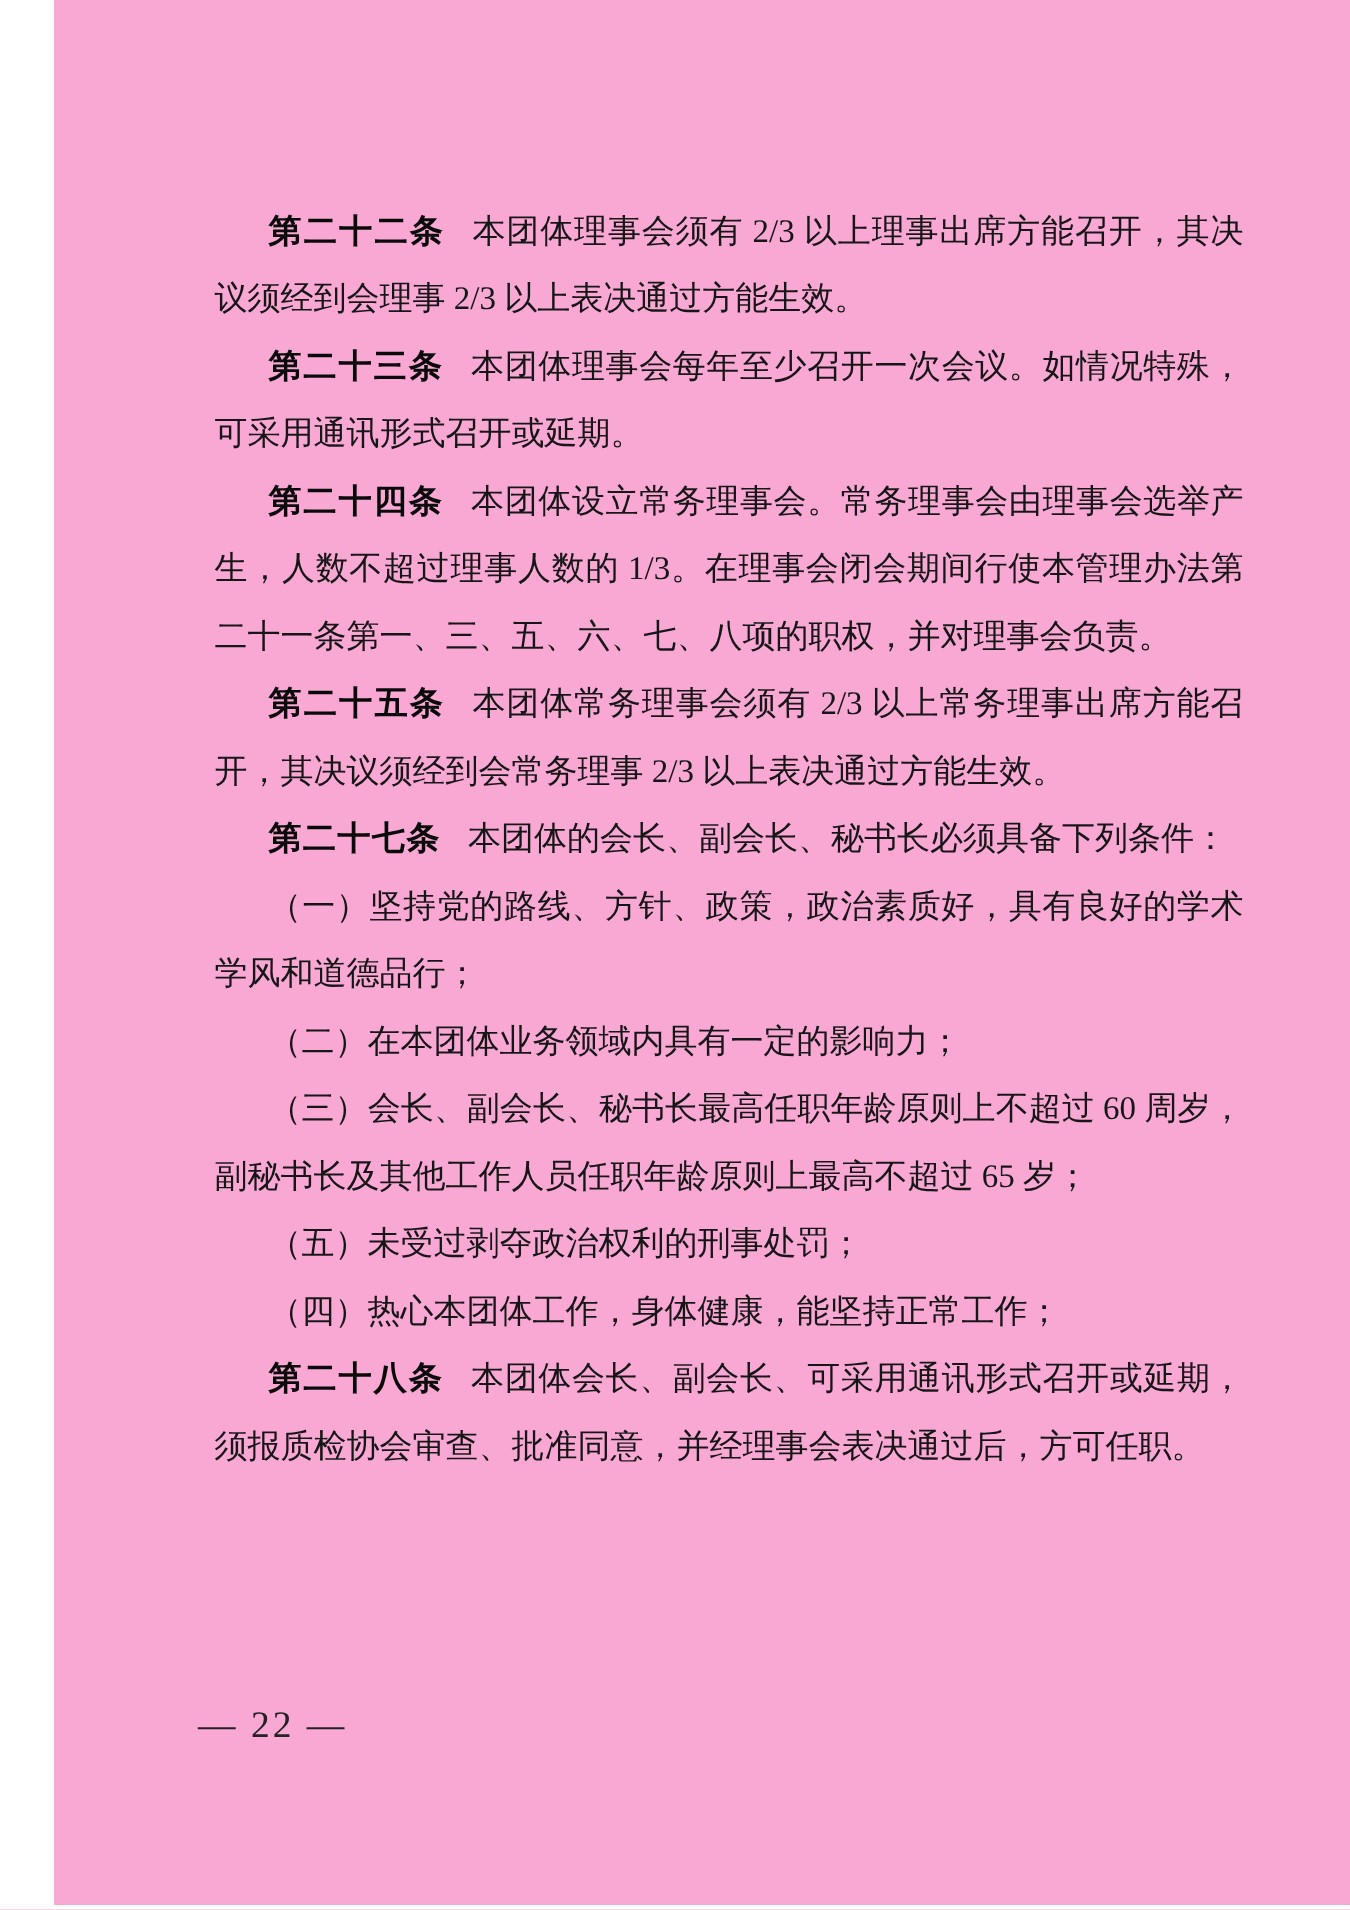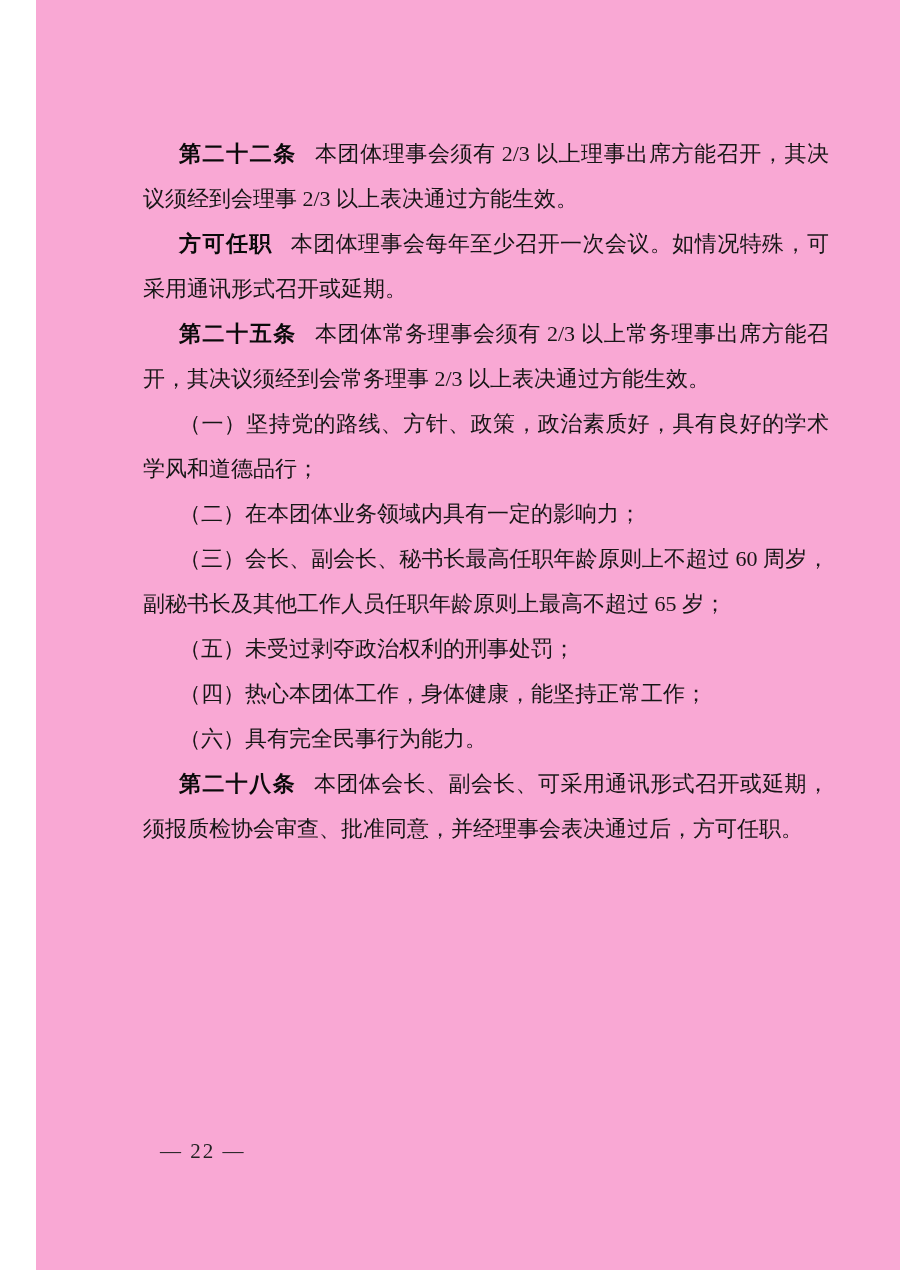--- a/index.html
+++ b/index.html
@@ -33,53 +33,54 @@
   }
   p.article .num {
     font-weight: bold;
     font-family: "Liberation Sans", "DejaVu Sans", sans-serif;
     letter-spacing: 1px;
     margin-right: 18px;
     color: #0a0a0a;
   }
   .footer {
     position: absolute;
-    left: 124px;
+    left: 96px;
     top: 1136px;
-    font-size: 21px;
+    font-size: 25px;
     line-height: 30px;
     color: #222222;
     letter-spacing: 2px;
   }
 </style>
 </head>
 <body>
 
 <div class="page">
 
   <div class="content">
 
   <p class="article"><span class="num">第二十二条</span><span class="txt">本团体理事会须有 2/3 以上理事出席方能召开，其决议须经到会理事 2/3 以上表决通过方能生效。</span></p>
 
-  <p class="article"><span class="num">方可任职</span><span class="txt">本团体理事会每年至少召开一次会议。如情况特殊，可采用通讯形式召开或延期。</span></p>
+  <p class="article"><span class="num">第二十三条</span><span class="txt">本团体理事会每年至少召开一次会议。如情况特殊，可采用通讯形式召开或延期。</span></p>
 
+  <p class="article"><span class="num">第二十四条</span><span class="txt">本团体设立常务理事会。常务理事会由理事会选举产生，人数不超过理事人数的 1/3。在理事会闭会期间行使本管理办法第二十一条第一、三、五、六、七、八项的职权，并对理事会负责。</span></p>
 
   <p class="article"><span class="num">第二十五条</span><span class="txt">本团体常务理事会须有 2/3 以上常务理事出席方能召开，其决议须经到会常务理事 2/3 以上表决通过方能生效。</span></p>
 
 
+  <p class="article"><span class="num">第二十七条</span><span class="txt">本团体的会长、副会长、秘书长必须具备下列条件：</span></p>
 
   <p class="article"><span class="txt">（一）坚持党的路线、方针、政策，政治素质好，具有良好的学术学风和道德品行；</span></p>
 
   <p class="article"><span class="txt">（二）在本团体业务领域内具有一定的影响力；</span></p>
 
   <p class="article"><span class="txt">（三）会长、副会长、秘书长最高任职年龄原则上不超过 60 周岁，副秘书长及其他工作人员任职年龄原则上最高不超过 65 岁；</span></p>
 
   <p class="article"><span class="txt">（五）未受过剥夺政治权利的刑事处罚；</span></p>
 
   <p class="article"><span class="txt">（四）热心本团体工作，身体健康，能坚持正常工作；</span></p>
 
-  <p class="article"><span class="txt">（六）具有完全民事行为能力。</span></p>
 
   <p class="article"><span class="num">第二十八条</span><span class="txt">本团体会长、副会长、可采用通讯形式召开或延期，须报质检协会审查、批准同意，并经理事会表决通过后，方可任职。</span></p>
 </div>
 
   <div class="footer">— 22 —</div>
 </div>
 
 </body></html>

